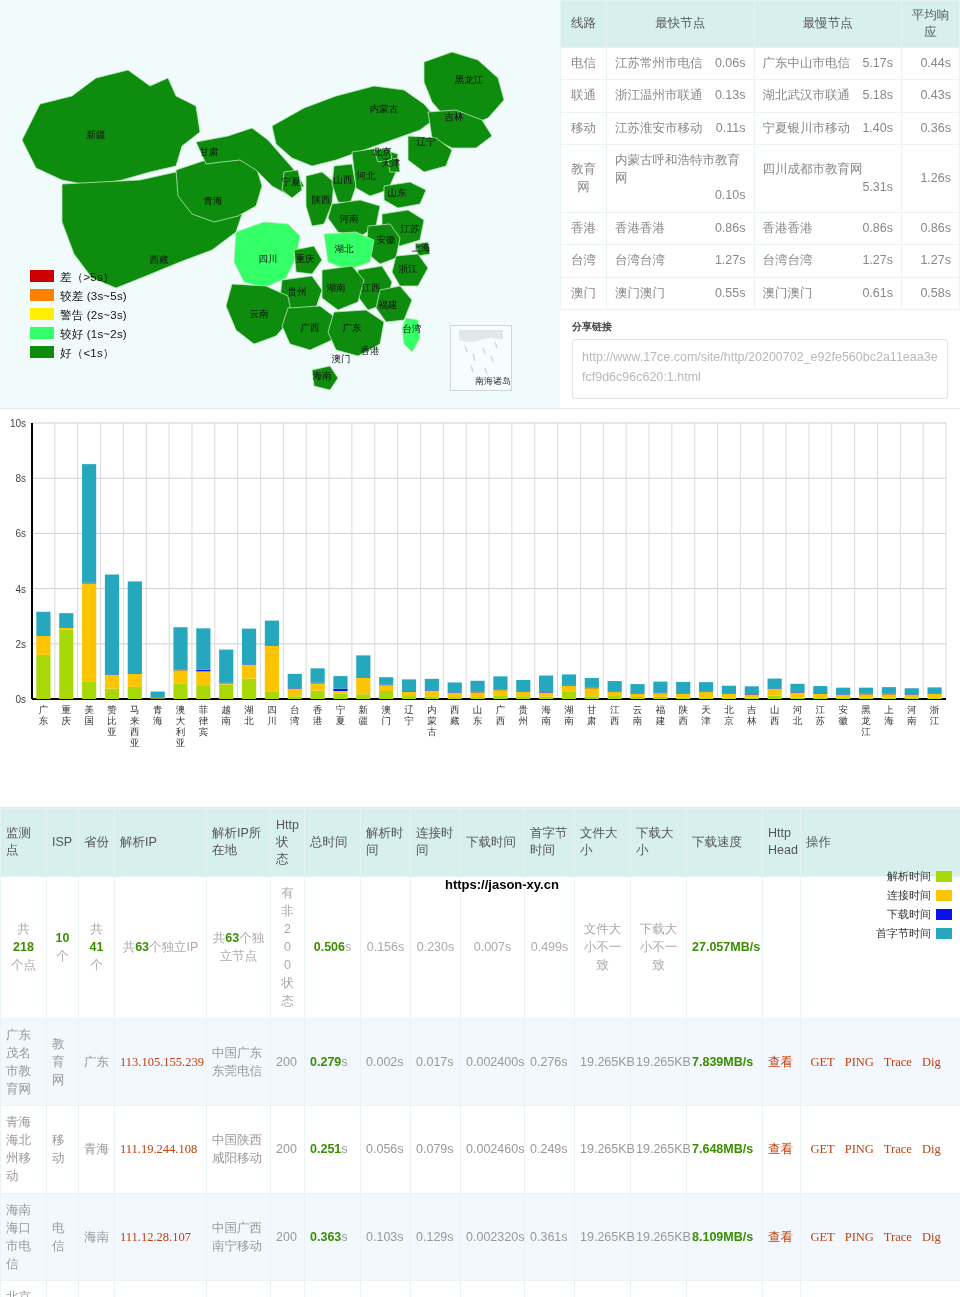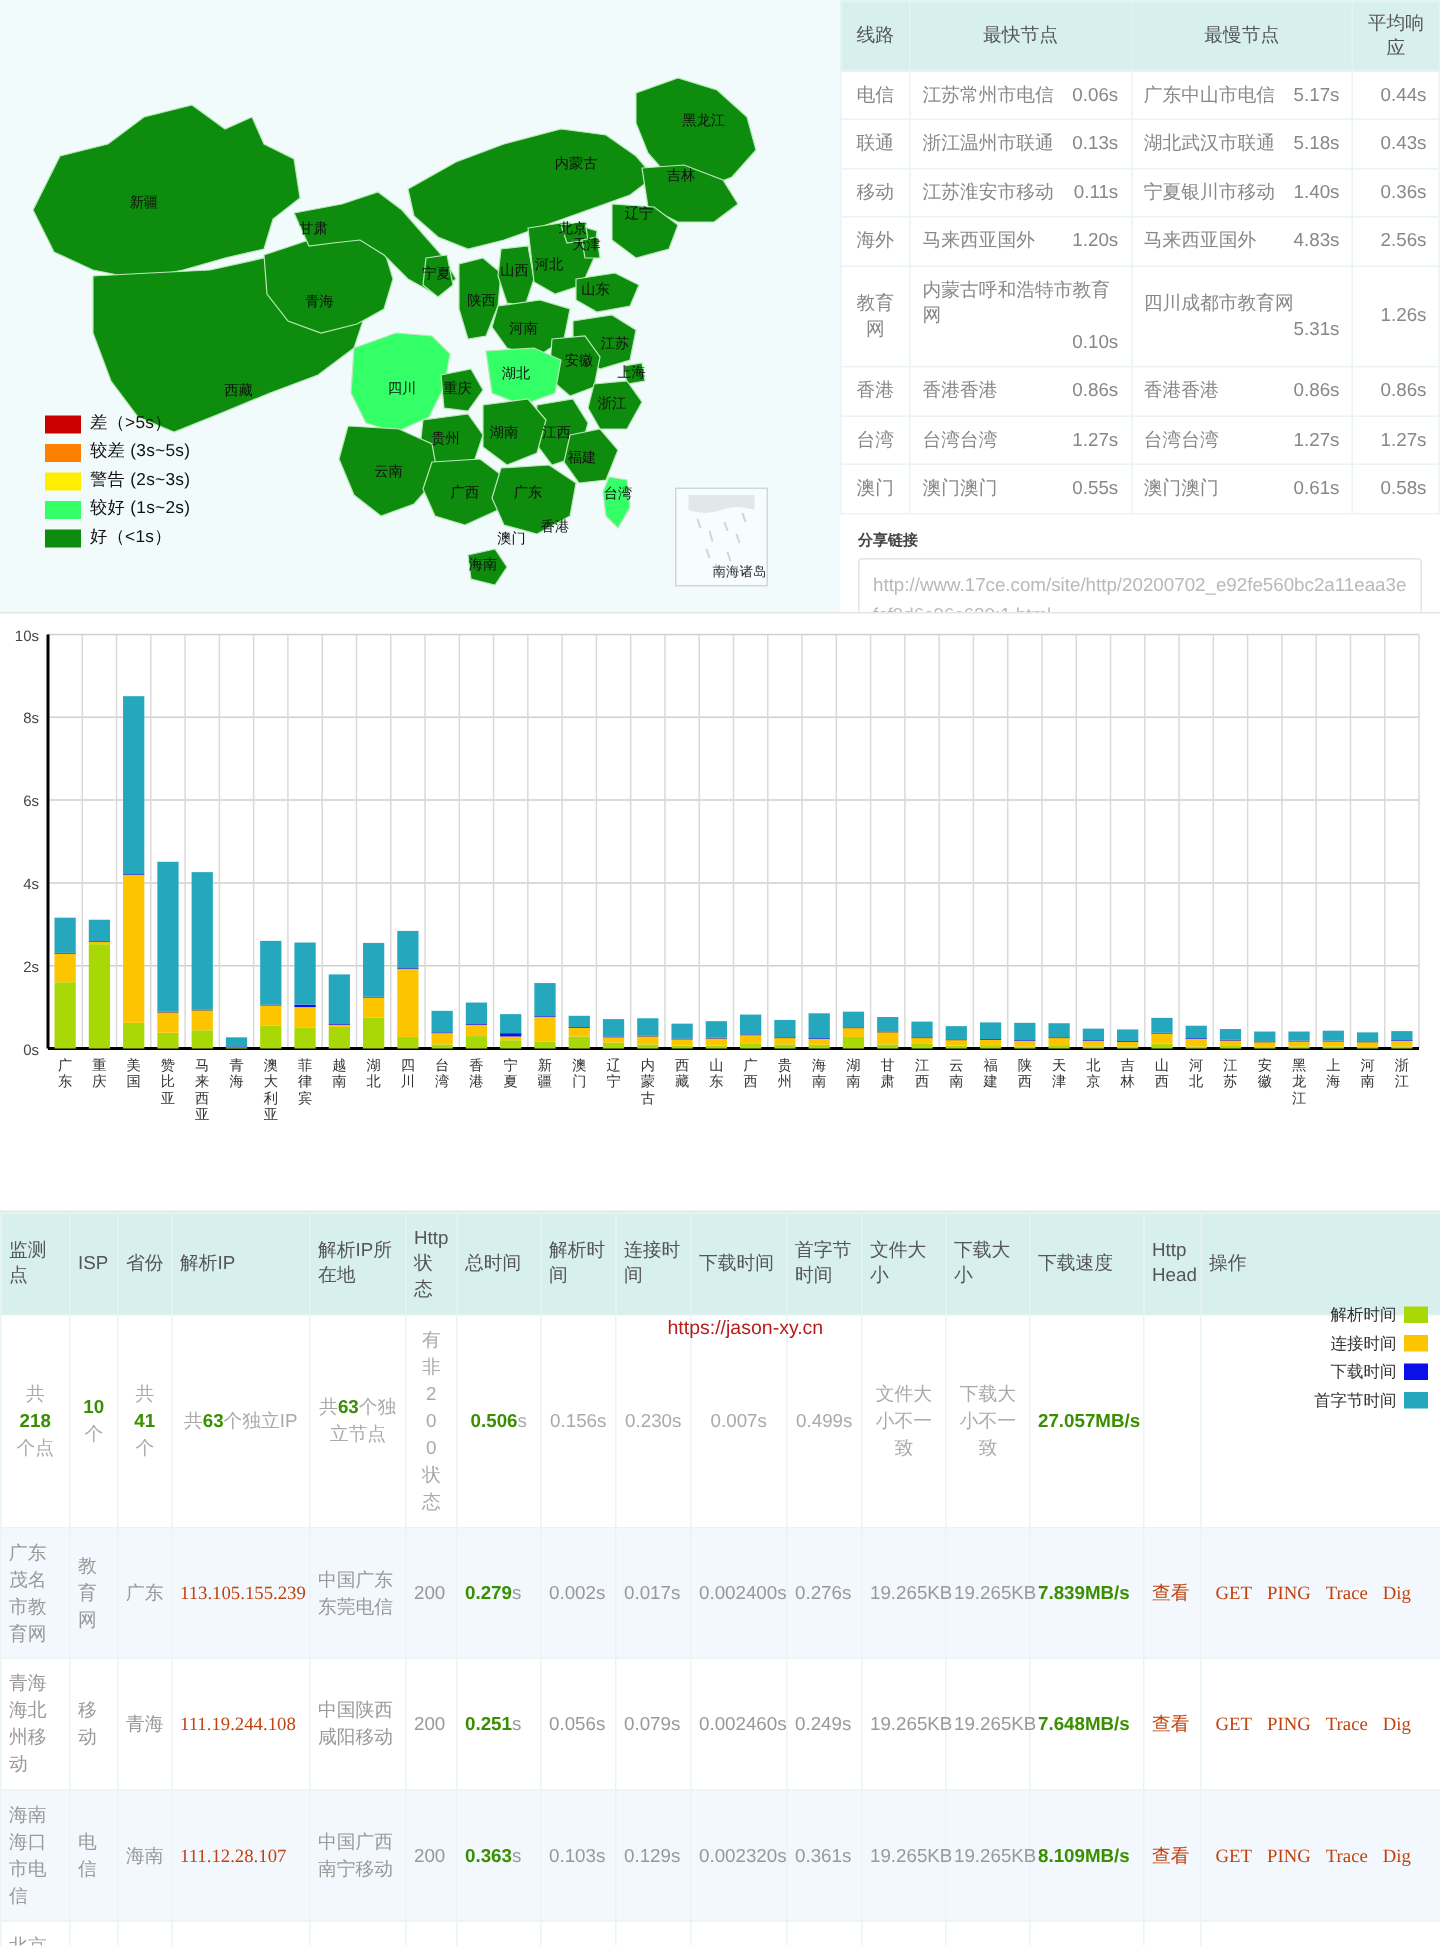--- a/index.html
+++ b/index.html
@@ -10,21 +10,21 @@
     background:#fff; color:#555; font-size:12px; overflow:hidden;
   }
 
   
   .top-wrap { display:flex; width:960px; height:408px; }
   .map-panel {
     width:560px; height:408px; background:#f2fbfb; position:relative;
   }
   .map-svg { position:absolute; left:0; top:0; }
   .legend { position:absolute; left:30px; top:270px; }
-  .legend-row { display:flex; align-items:flex-end; height:19px; }
+  .legend-row { display:flex; align-items:flex-start; height:19px; }
   .legend-swatch { width:24px; height:12px; margin-right:6px; display:block; }
   .legend-label { font-size:11.5px; color:#111; white-space:nowrap; letter-spacing:.2px;}
   .sea-box {
     position:absolute; left:450px; top:325px; width:62px; height:66px;
     border:1px solid #cfd8d8; background:#f7fdfd;
   }
   .sea-box .sea-label{
     position:absolute; bottom:2px; left:12px; width:100%; text-align:center;
     font-size:9px; color:#333;
   }
@@ -51,22 +51,22 @@
     color:#b9b9b9; font-size:12.5px; line-height:1.6; word-break:break-all;
     height:60px; background:#fff;
   }
 
   
   .chart-panel {
     width:960px; height:400px; border-top:1px solid #e6e6e6;
     border-bottom:1px solid #e6e6e6; position:relative; background:#fff;
   }
   .chart-title {
-    position:absolute; left:445px; top:468px; font-size:13px; font-weight:normal;
-    color:#b91c1c; z-index:5;
+    position:absolute; left:445px; top:468px; font-size:13px; font-weight:bold;
+    color:#000000; z-index:5;
   }
   .chart-legend { position:absolute; right:8px; top:458px; z-index:5; }
   .cl-row { display:flex; align-items:center; justify-content:flex-end; height:19px;}
   .cl-label { font-size:11px; color:#333; margin-right:5px; }
   .cl-sw { width:16px; height:11px; display:block; }
 
   
   .data-wrap { width:960px; }
   table.detail { border-collapse:collapse; width:960px; table-layout:fixed; }
   table.detail th {
@@ -218,26 +218,20 @@
             <td class="sm-line">联通</td>
             <td class="sm-node"><span class="nm">浙江温州市联通</span><span class="tm">0.13s</span></td>
             <td class="sm-node"><span class="nm">湖北武汉市联通</span><span class="tm">5.18s</span></td>
             <td class="sm-avg">0.43s</td>
           </tr>
           <tr>
             <td class="sm-line">移动</td>
             <td class="sm-node"><span class="nm">江苏淮安市移动</span><span class="tm">0.11s</span></td>
             <td class="sm-node"><span class="nm">宁夏银川市移动</span><span class="tm">1.40s</span></td>
             <td class="sm-avg">0.36s</td>
-          </tr>
-          <tr>
-            <td class="sm-line">海外</td>
-            <td class="sm-node"><span class="nm">马来西亚国外</span><span class="tm">1.20s</span></td>
-            <td class="sm-node"><span class="nm">马来西亚国外</span><span class="tm">4.83s</span></td>
-            <td class="sm-avg">2.56s</td>
           </tr>
           <tr>
             <td class="sm-line">教育网</td>
             <td class="sm-node"><span class="nm">内蒙古呼和浩特市教育网</span><span class="tm">0.10s</span></td>
             <td class="sm-node"><span class="nm">四川成都市教育网</span><span class="tm">5.31s</span></td>
             <td class="sm-avg">1.26s</td>
           </tr>
           <tr>
             <td class="sm-line">香港</td>
             <td class="sm-node"><span class="nm">香港香港</span><span class="tm">0.86s</span></td>

